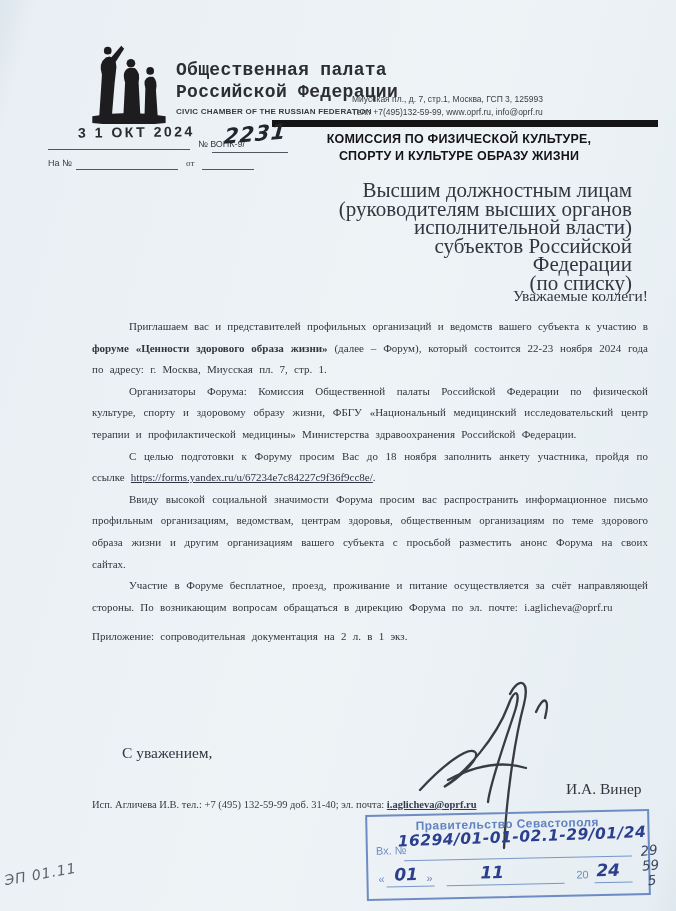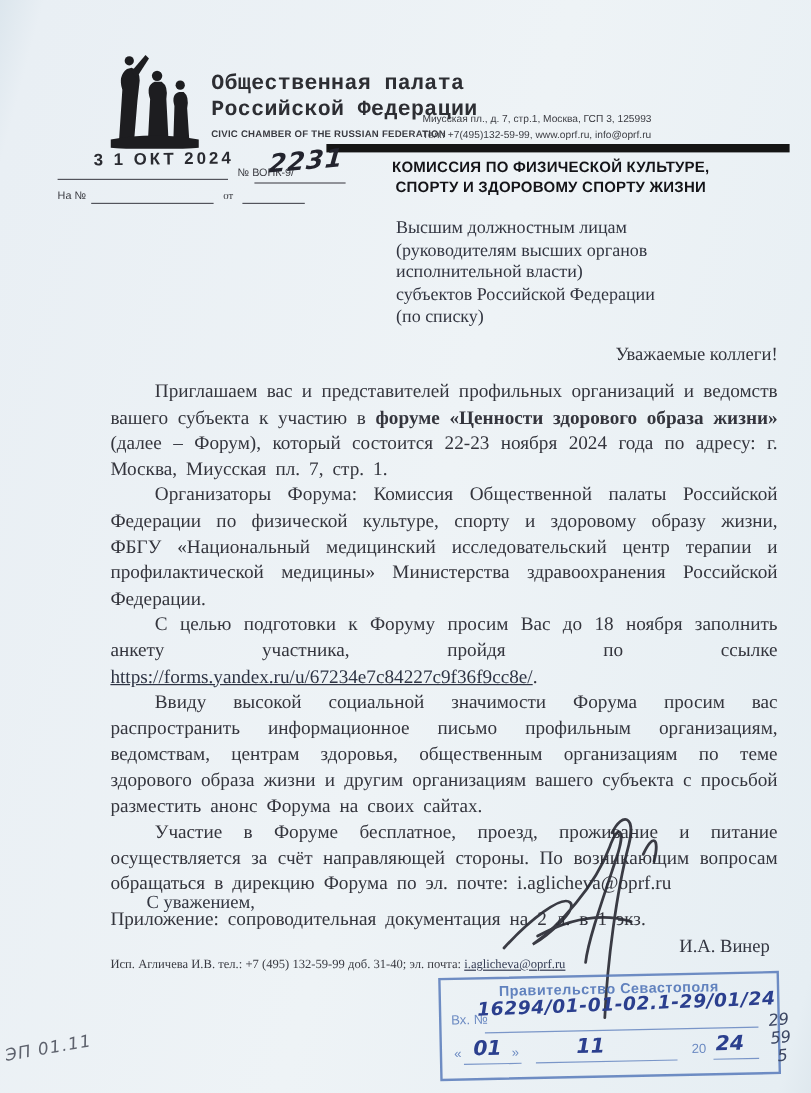--- a/index.html
+++ b/index.html
@@ -16,34 +16,34 @@
   .black-bar{background:#151515;height:7px;}
   
   .date-stamp{font-family:"Liberation Sans",sans-serif;font-weight:bold;font-size:14px;letter-spacing:2.5px;color:#2a2b31;transform:rotate(-.8deg);white-space:nowrap;}
   .rline{border-bottom:1.2px solid #53545c;height:0;}
   .ref-small{font-family:"Liberation Sans",sans-serif;font-size:9px;color:#3a3b41;white-space:nowrap;}
   .hand{font-family:"DejaVu Sans",sans-serif;font-style:italic;font-weight:bold;color:#23242e;}
   .num-hand{font-size:21px;letter-spacing:1px;transform:rotate(-5deg) skewX(-10deg);}
   
   .commission{width:348px;text-align:center;font-family:"Liberation Sans",sans-serif;font-weight:bold;font-size:12.5px;line-height:17px;color:#141418;letter-spacing:.2px;}
   
-  .recipient{width:302px;text-align:left;font-size:15px;line-height:18.5px;color:#323540;}
+  .recipient{width:302px;text-align:right;font-size:21px;line-height:18.5px;color:#323540;}
   .salutation{width:556px;text-align:right;font-size:15.5px;color:#34353d;}
   
-  .body{width:556px;font-size:16px;line-height:21.6px;text-align:justify;word-spacing:3.5px;color:#34353d;}
+  .body{width:556px;font-size:11px;line-height:21.6px;text-align:justify;word-spacing:3.5px;color:#34353d;}
   .body p{margin:0;text-indent:37px;}
   .body p.attachment{text-indent:0;margin-top:8px;}
   .body .b{font-weight:bold;}
   .body a{color:#2e3444;text-decoration:underline;}
   
   .signoff{font-size:15.5px;line-height:17.5px;color:#333641;}
   .signoff .ind{padding-left:30px;}
   .signer-name{font-size:15.5px;color:#333641;white-space:nowrap;}
   .executor{font-size:10.5px;color:#3a3b42;white-space:nowrap;}
-  .executor a{color:#323a52;text-decoration:underline;}
+  .executor a{color:#323a52;text-decoration:underline;font-weight:bold;}
   
   .stamp{width:280px;height:82px;border:2px solid rgba(74,111,181,.78);transform:rotate(-1.2deg);font-family:"Liberation Sans",sans-serif;}
   .stamp-org{position:absolute;left:0;top:3px;width:100%;text-align:center;color:#4a6fb5;font-weight:bold;font-size:12px;letter-spacing:.4px;opacity:.85;}
   .stamp-lbl{position:absolute;color:#4a6fb5;font-size:11px;opacity:.78;}
   .bluehand{font-family:"DejaVu Sans",sans-serif;font-style:italic;font-weight:bold;color:#2b3f8e;}
   .stamp-number{position:absolute;font-size:15.5px;letter-spacing:.5px;transform:rotate(-1deg);white-space:nowrap;}
   .bline{position:absolute;border-bottom:1.3px solid rgba(74,111,181,.7);height:0;}
   .sm-hand{position:absolute;font-size:17px;}
   
   .note-bl{transform:rotate(-10deg);font-family:"DejaVu Sans",sans-serif;font-style:italic;font-size:14px;color:#5d616c;letter-spacing:1px;white-space:nowrap;}
@@ -82,21 +82,21 @@
   <div class="abs ref-small" style="left:198px;top:139px;">№ ВОПК-9/</div>
   <div class="abs hand num-hand" style="left:224px;top:122px;">2231</div>
   <div class="abs rline" style="left:212px;top:152px;width:76px;"></div>
   <div class="abs ref-small" style="left:48px;top:158px;">На №</div>
   <div class="abs rline" style="left:76px;top:169px;width:102px;"></div>
   <div class="abs ref-small" style="left:186px;top:158px;font-family:Liberation Serif, serif;">от</div>
   <div class="abs rline" style="left:202px;top:169px;width:52px;"></div>
 
   <div class="abs commission" style="left:285px;top:131px;">
     <div>КОМИССИЯ ПО ФИЗИЧЕСКОЙ КУЛЬТУРЕ,</div>
-    <div>СПОРТУ И ЗДОРОВОМУ СПОРТУ ЖИЗНИ</div>
+    <div>СПОРТУ И КУЛЬТУРЕ ОБРАЗУ ЖИЗНИ</div>
   </div>
 
   <div class="abs recipient" style="left:330px;top:181px;">
     <div>Высшим должностным лицам</div>
     <div>(руководителям высших органов</div>
     <div>исполнительной власти)</div>
     <div>субъектов Российской Федерации</div>
     <div>(по списку)</div>
   </div>
 

